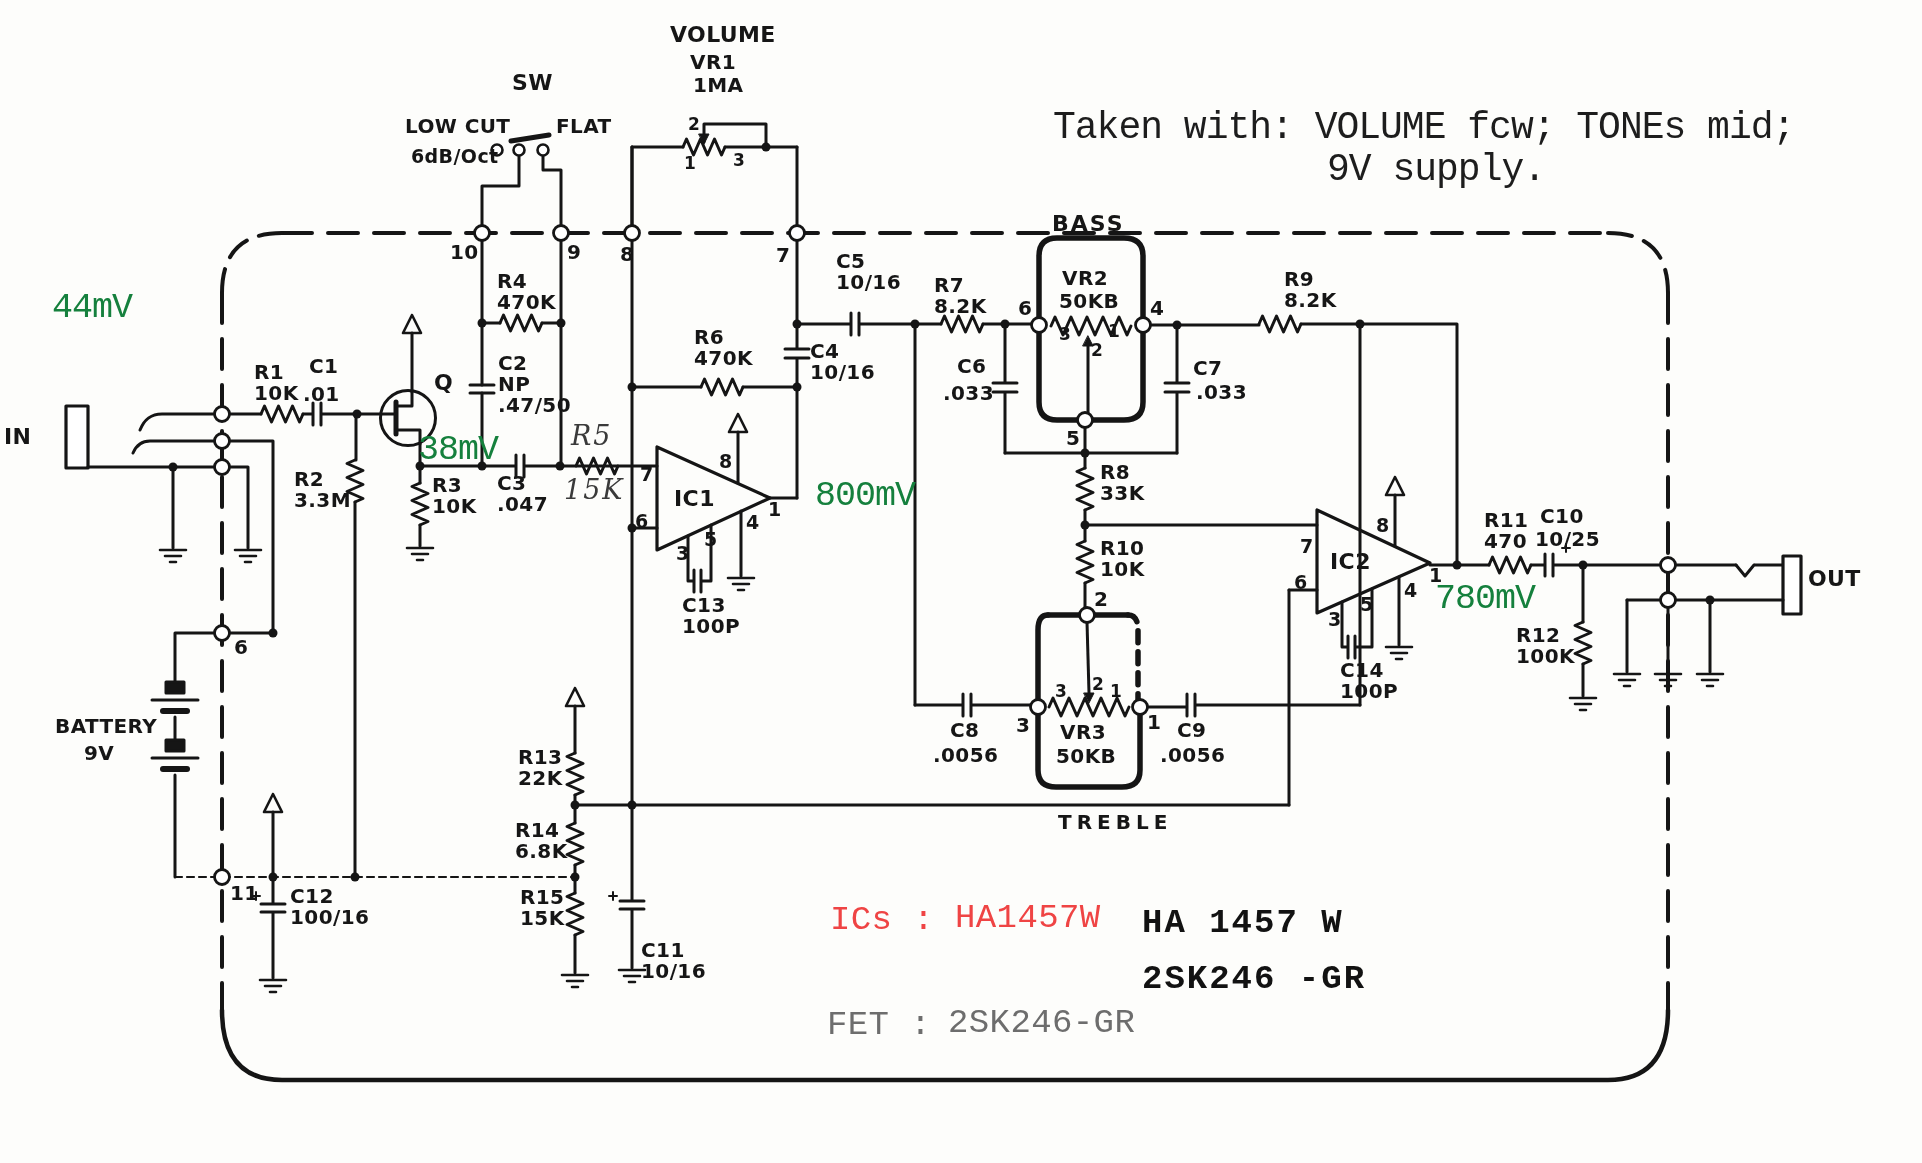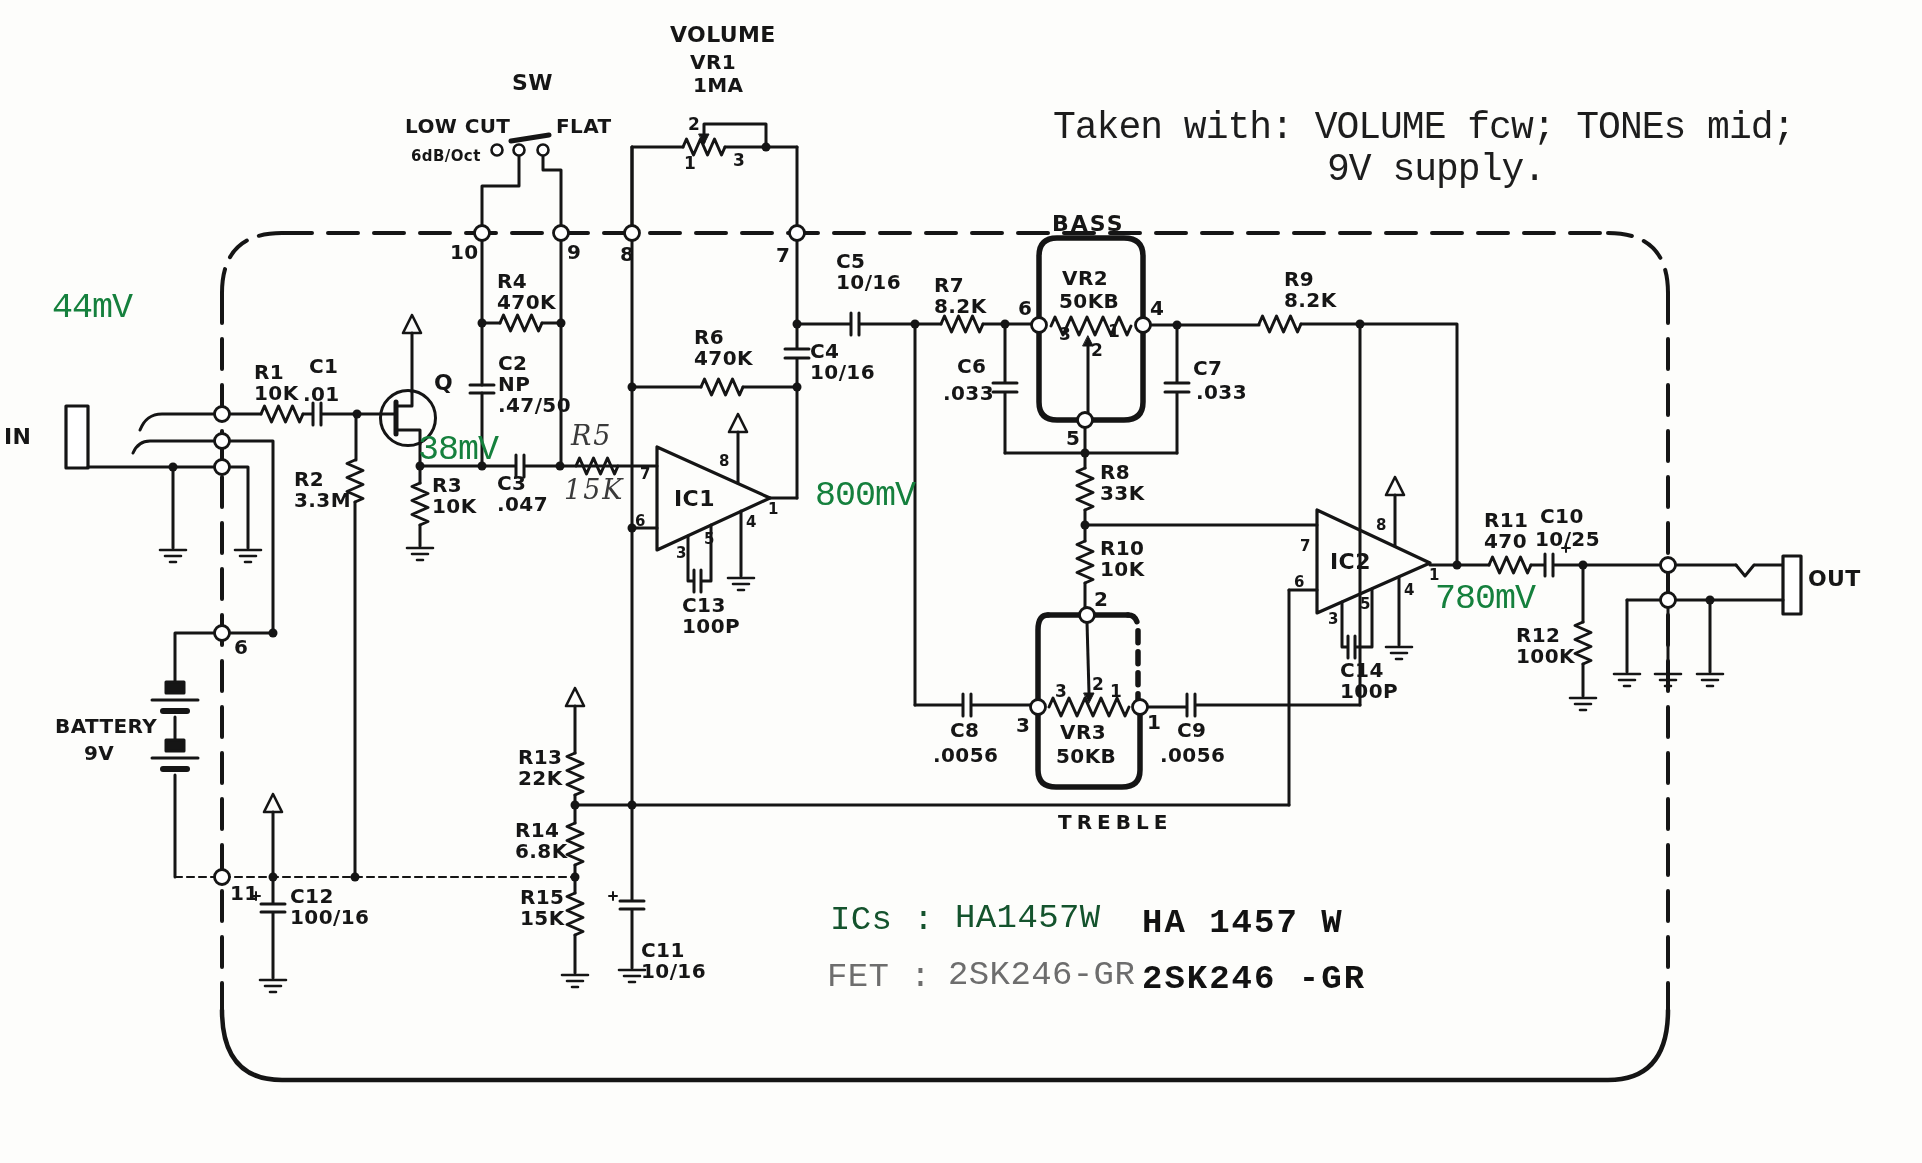--- a/index.html
+++ b/index.html
@@ -3,27 +3,27 @@
 <meta charset="utf-8">
 <style>
   html,body{margin:0;padding:0;background:#ffffff;}
   #stage{position:relative;width:1922px;height:1163px;background:#fdfdfb;overflow:hidden;
          font-family:"DejaVu Sans",sans-serif;}
   svg{position:absolute;left:0;top:0;}
   .lb{position:absolute;font:700 20px "DejaVu Sans",sans-serif;color:#161616;
       letter-spacing:.4px;white-space:nowrap;line-height:21px;}
   .lb .v{display:block;}
   .s17{font-size:17px;line-height:18px;}
-  .s19{font-size:15px;line-height:20px;}
+  .s19{font-size:19px;line-height:20px;}
   .s22{font-size:22px;}
   .mv{font:400 35px "Liberation Mono",monospace;letter-spacing:-1px;color:#15803d;}
   .note{font:400 38px "Liberation Mono",monospace;letter-spacing:-1px;color:#1d1d1d;}
   .hand{font:italic 400 27px "DejaVu Serif",serif;color:#3a3a3a;letter-spacing:2px;}
-  .typed{font:400 34px "Liberation Mono",monospace;color:#14532d;}
-  .typed2{font:400 34px "Liberation Mono",monospace;color:#6d6d6d;}
+  .typed{font:400 34px "Liberation Mono",monospace;color:#ef4444;}
+  .typed2{font:400 34px "Liberation Mono",monospace;color:#6d6d6d;margin-top:48px;}
   .typedb{font:700 34px "Liberation Mono",monospace;color:#121212;letter-spacing:2px;}
 </style>
 </head>
 <body>
 
 <div id="stage">
 
 <svg width="1922" height="1163" viewBox="0 0 1922 1163" fill="none" stroke="#151515" stroke-width="3" stroke-linecap="round" stroke-linejoin="round">
 
   <g>

